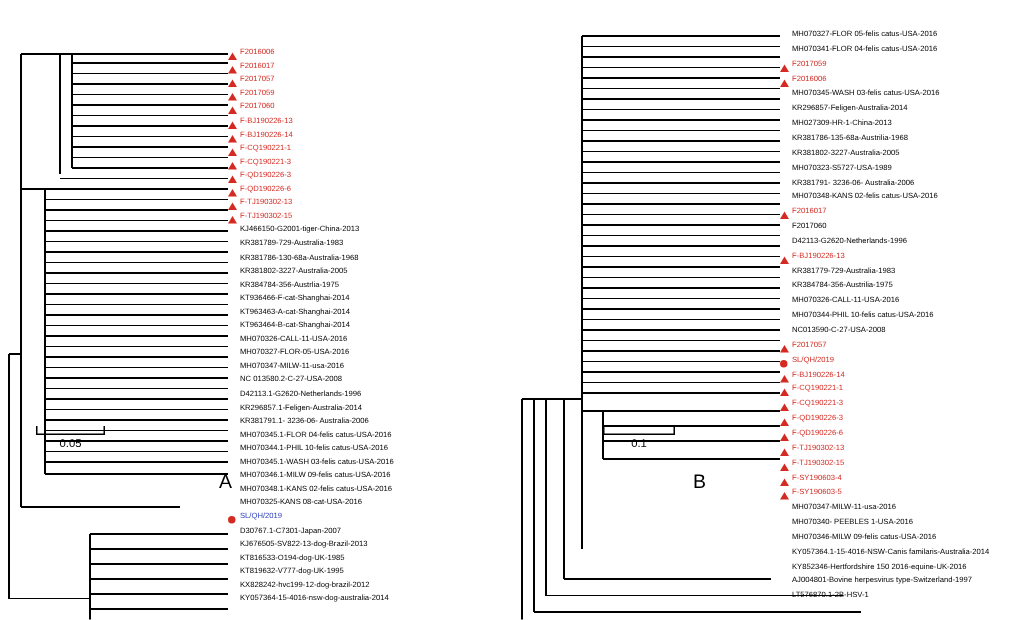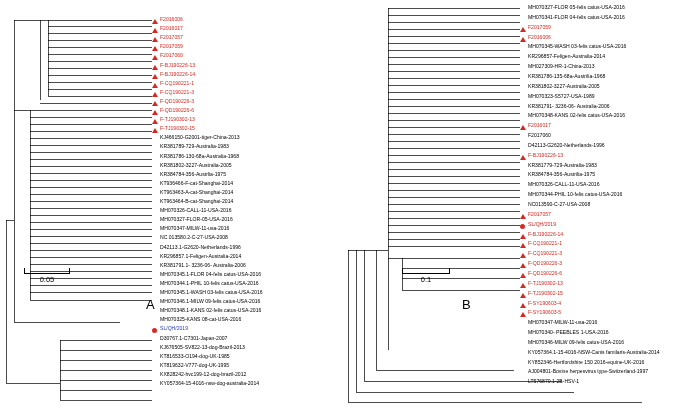--- a/index.html
+++ b/index.html
@@ -9,21 +9,21 @@
   }
   body {
     width: 685px;
     height: 413px;
     position: relative;
     font-family: "Liberation Sans", sans-serif;
     overflow: hidden;
   }
   .panel {
     position: absolute;
-    top: 0;
+    top: 16px;
     height: 314px;
   }
   #panel-a { left: 0; width: 342px; }
   #panel-b { left: 342px; width: 343px; }
 
   .tree-svg {
     position: absolute;
     top: 0;
     left: 0;
   }

